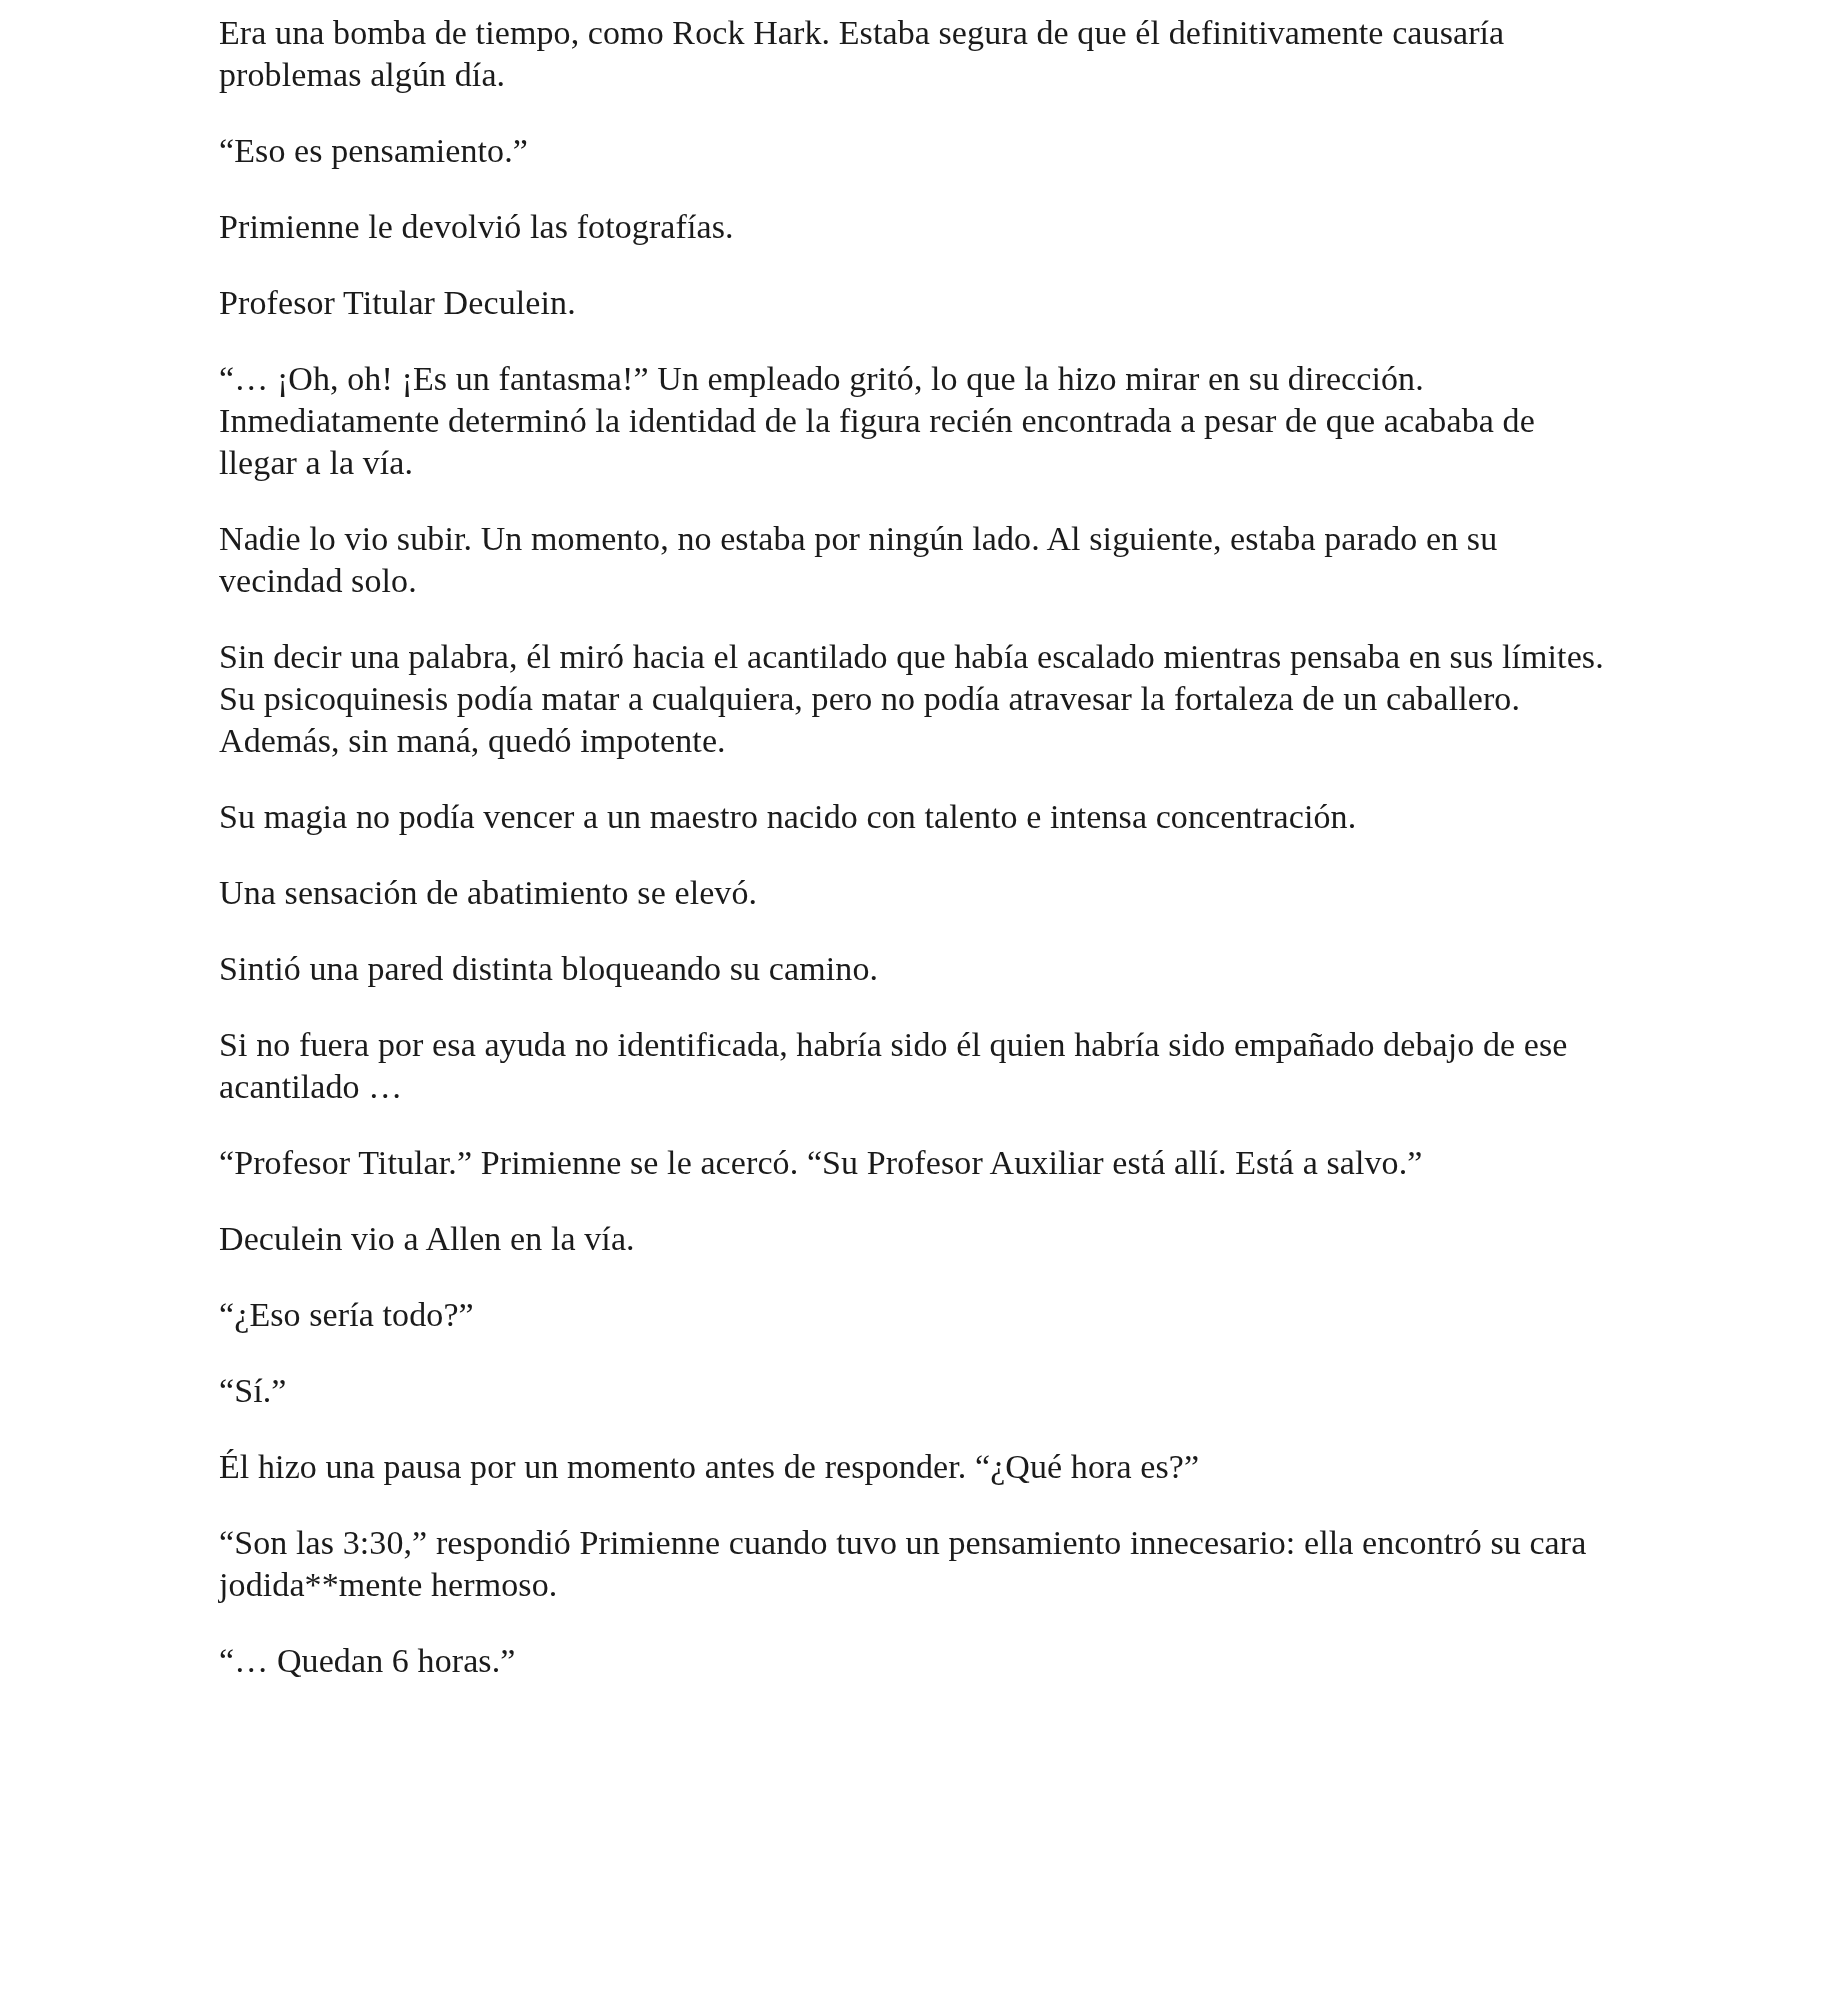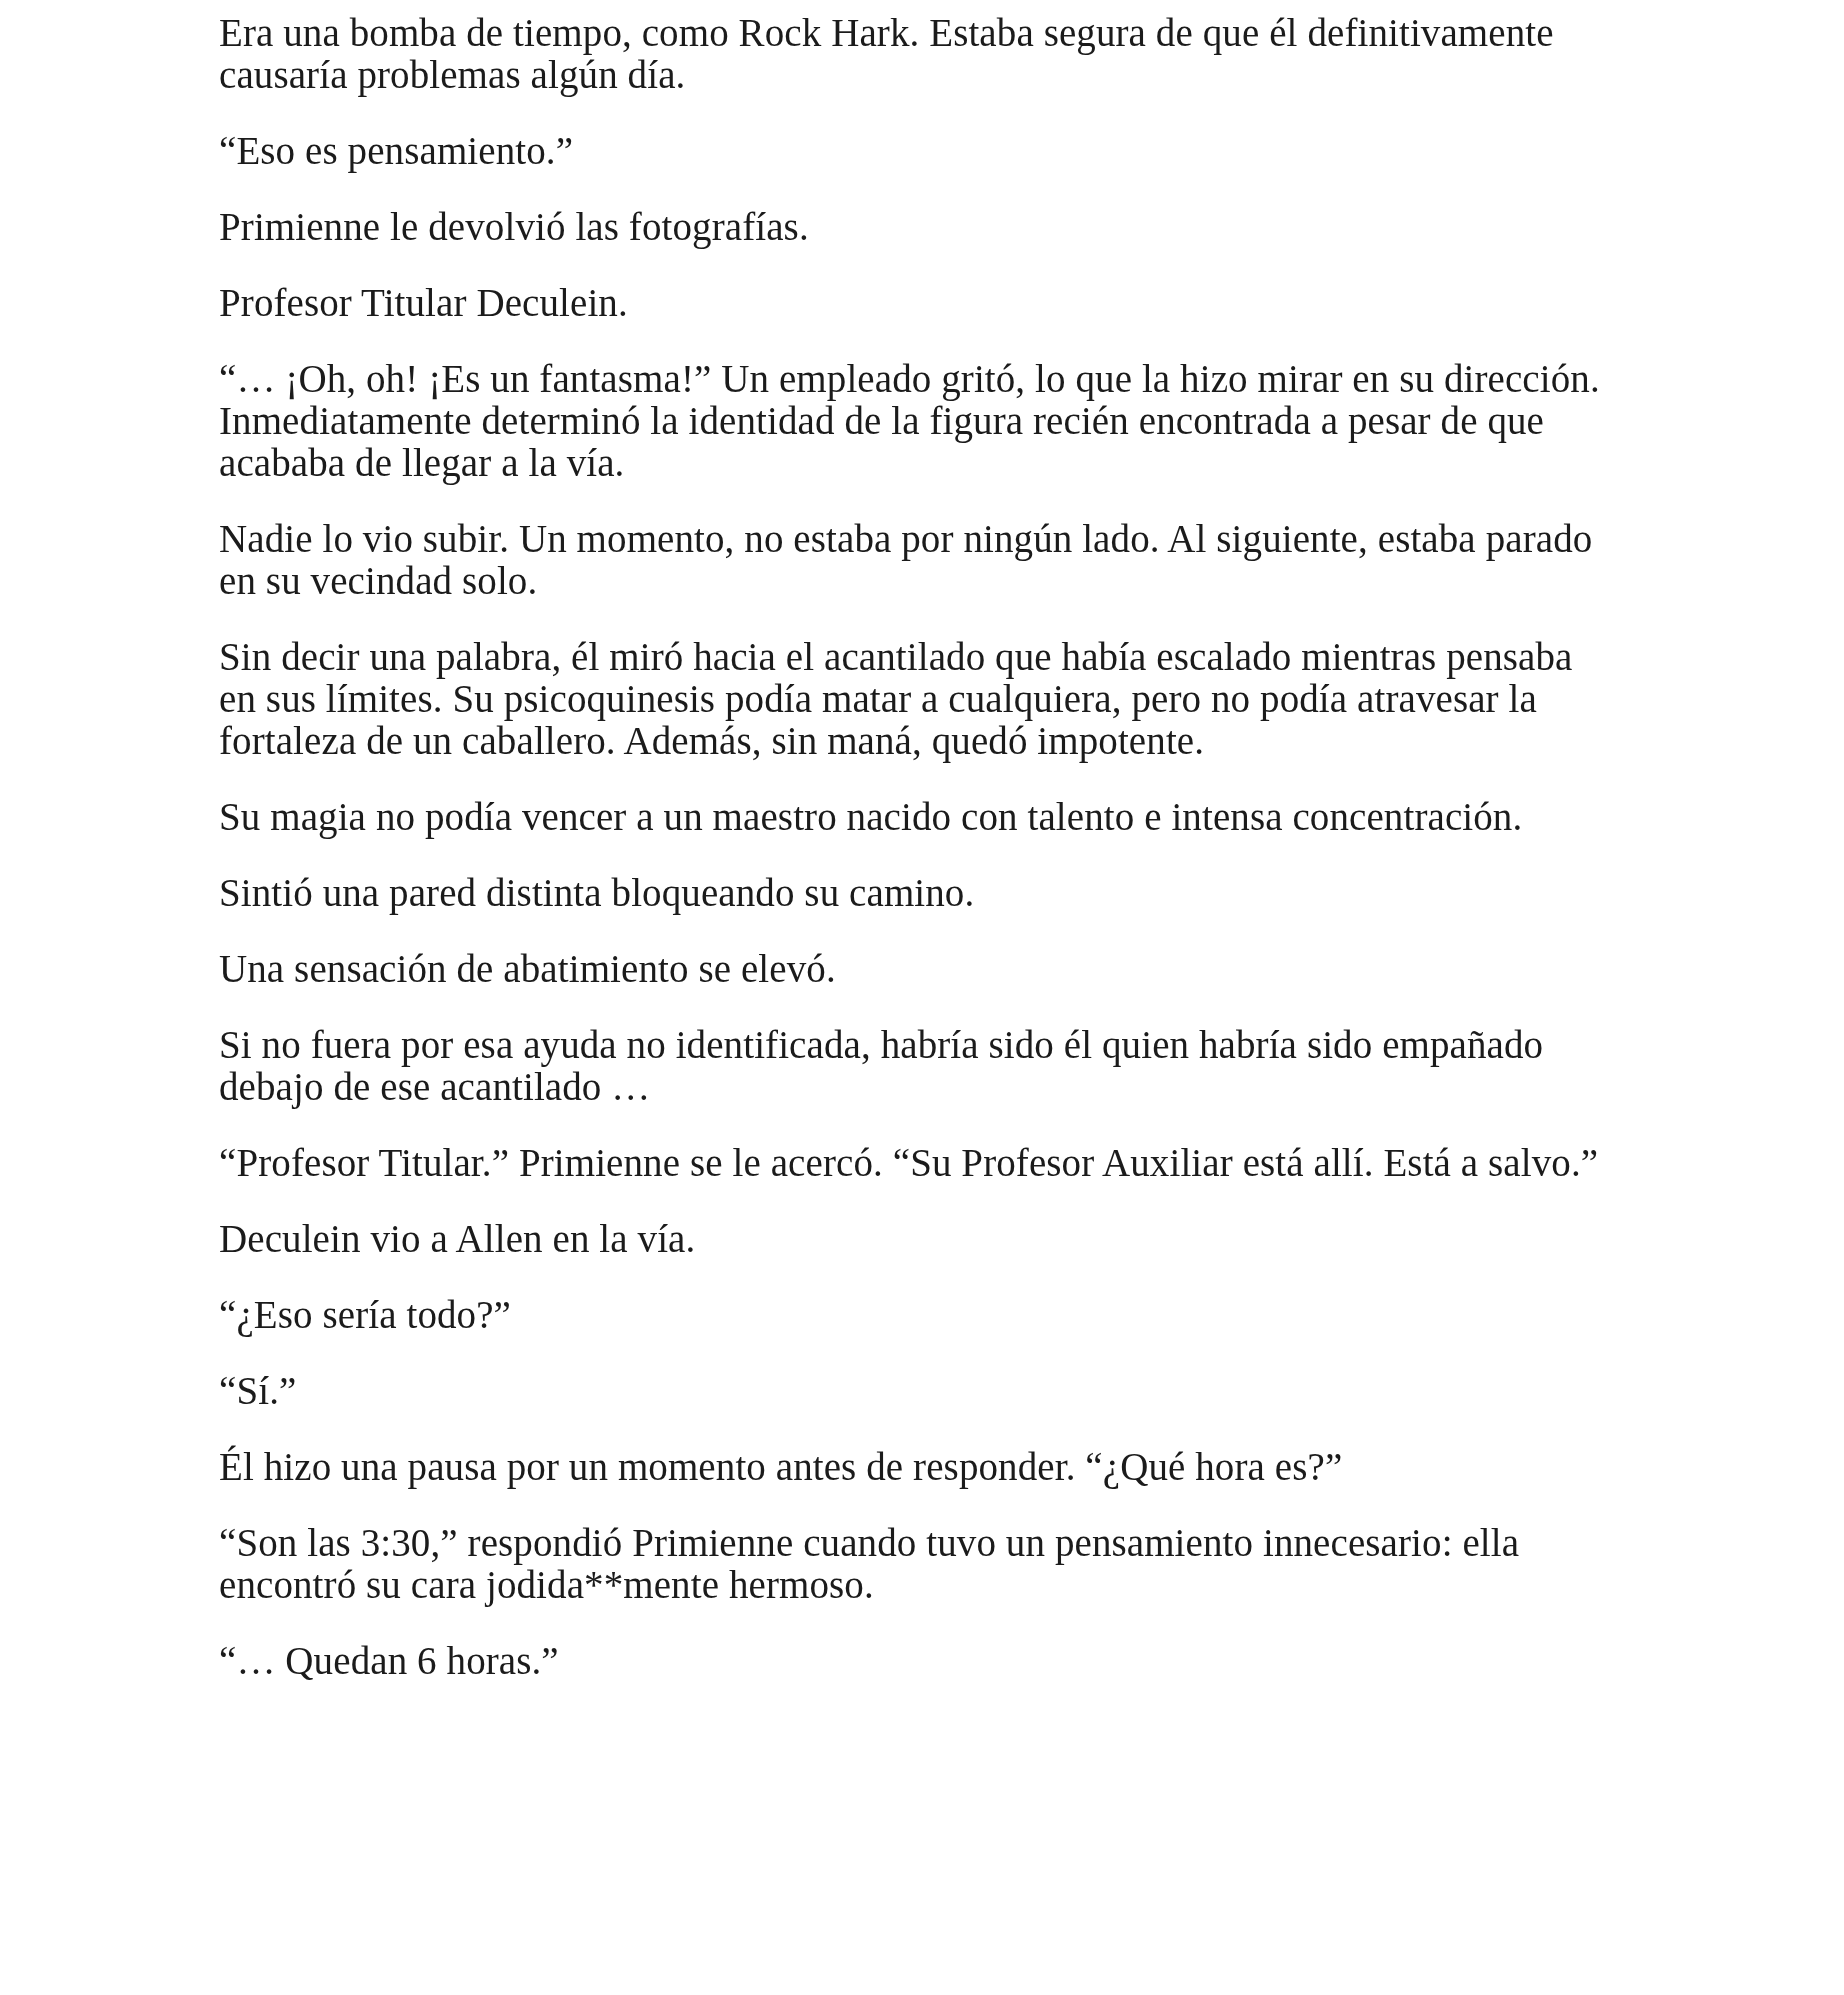--- a/index.html
+++ b/index.html
@@ -13,43 +13,43 @@
     height: 1995px;
     background: #ffffff;
     overflow: hidden;
   }
   .content {
     box-sizing: border-box;
     padding: 12px 225px 0 219px;
   }
   .content p {
     font-family: "Liberation Serif", "DejaVu Serif", serif;
-    font-size: 39px;
+    font-size: 34px;
     line-height: 42px;
     color: #1b1b1b;
     margin: 0 0 34px 0;
     text-align: left;
     letter-spacing: 0.1px;
   }
 </style>
 </head>
 <body>
 
 <div class="page">
   <div class="content">
     <p>Era una bomba de tiempo, como Rock Hark. Estaba segura de que él definitivamente causaría problemas algún día.</p>
     <p>“Eso es pensamiento.”</p>
     <p>Primienne le devolvió las fotografías.</p>
     <p>Profesor Titular Deculein.</p>
     <p>“… ¡Oh, oh! ¡Es un fantasma!” Un empleado gritó, lo que la hizo mirar en su dirección. Inmediatamente determinó la identidad de la figura recién encontrada a pesar de que acababa de llegar a la vía.</p>
     <p>Nadie lo vio subir. Un momento, no estaba por ningún lado. Al siguiente, estaba parado en su vecindad solo.</p>
     <p>Sin decir una palabra, él miró hacia el acantilado que había escalado mientras pensaba en sus límites. Su psicoquinesis podía matar a cualquiera, pero no podía atravesar la fortaleza de un caballero. Además, sin maná, quedó impotente.</p>
     <p>Su magia no podía vencer a un maestro nacido con talento e intensa concentración.</p>
+    <p>Una sensación de abatimiento se elevó.</p>
     <p>Sintió una pared distinta bloqueando su camino.</p>
-    <p>Una sensación de abatimiento se elevó.</p>
     <p>Si no fuera por esa ayuda no identificada, habría sido él quien habría sido empañado debajo de ese acantilado …</p>
     <p>“Profesor Titular.” Primienne se le acercó. “Su Profesor Auxiliar está allí. Está a salvo.”</p>
     <p>Deculein vio a Allen en la vía.</p>
     <p>“¿Eso sería todo?”</p>
     <p>“Sí.”</p>
     <p>Él hizo una pausa por un momento antes de responder. “¿Qué hora es?”</p>
     <p>“Son las 3:30,” respondió Primienne cuando tuvo un pensamiento innecesario: ella encontró su cara jodida**mente hermoso.</p>
     <p>“… Quedan 6 horas.”</p>
   </div>
 </div>

